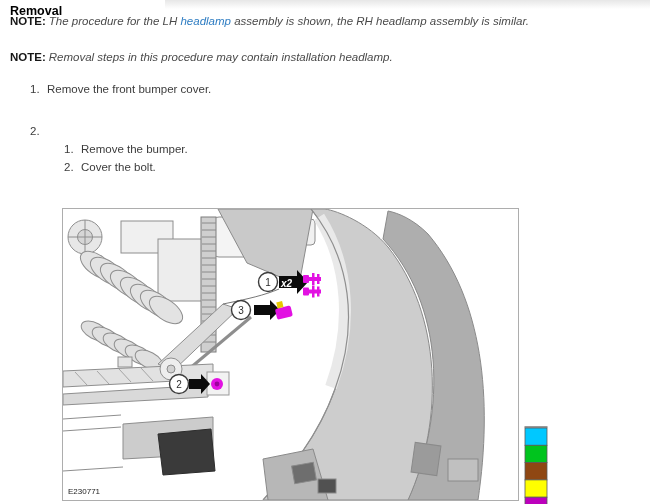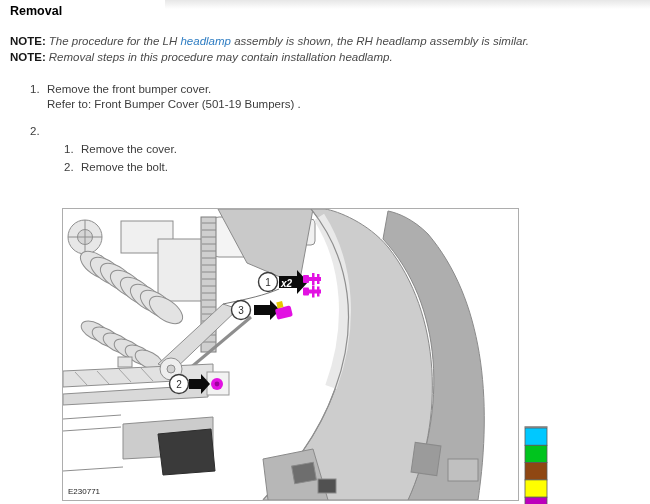--- a/index.html
+++ b/index.html
@@ -27,40 +27,39 @@
   .legend-box{left:524px;top:426px;width:25px;height:78px;overflow:hidden;}
   svg text{font-family:"Liberation Sans",sans-serif;}
 </style>
 </head>
 <body>
 
 <div class="abs top-fade"></div>
 
 <div class="abs heading">Removal</div>
 
-<div class="abs note" style="top:34px;">
+<div class="abs note" style="top:14px;">
   <span class="note-label">NOTE:</span><span>The procedure for the LH </span><a class="link">headlamp</a><span> assembly is shown, the RH headlamp assembly is similar.</span>
 </div>
 
 <div class="abs note" style="top:50px;">
   <span class="note-label">NOTE:</span><span>Removal steps in this procedure may contain installation headlamp.</span>
 </div>
 
 <div class="abs step" style="top:74px;">
   <div><span class="num">1.</span><span>Remove the front bumper cover.</span></div>
-  <div class="refer-line">Refer to: Front Bumper Cover (501-19 Bumpers) .</div>
 </div>
 
 <div class="abs step" style="top:116px;">
   <span class="num">2.</span>
 </div>
 
 <div class="abs substeps" style="top:142px;">
-  <div class="substep"><span class="num">1.</span><span>Remove the cover.</span></div>
-  <div class="substep"><span class="num">2.</span><span>Remove the bolt.</span></div>
+  <div class="substep"><span class="num">1.</span><span>Remove the bumper.</span></div>
+  <div class="substep"><span class="num">2.</span><span>Cover the bolt.</span></div>
 </div>
 
 <div class="abs figure-box">
 <svg width="455" height="291" viewBox="0 0 455 291">
   <rect x="0" y="0" width="455" height="291" fill="#ffffff"></rect>
 
   <g stroke="#8e8e8e" stroke-width="1" fill="#ececec">
     <circle cx="22" cy="28" r="17" fill="#e7e7e7"></circle>
     <circle cx="22" cy="28" r="7.5" fill="#d6d6d6"></circle>
     <path d="M22,11 L22,45 M5,28 L39,28" fill="none"></path>

